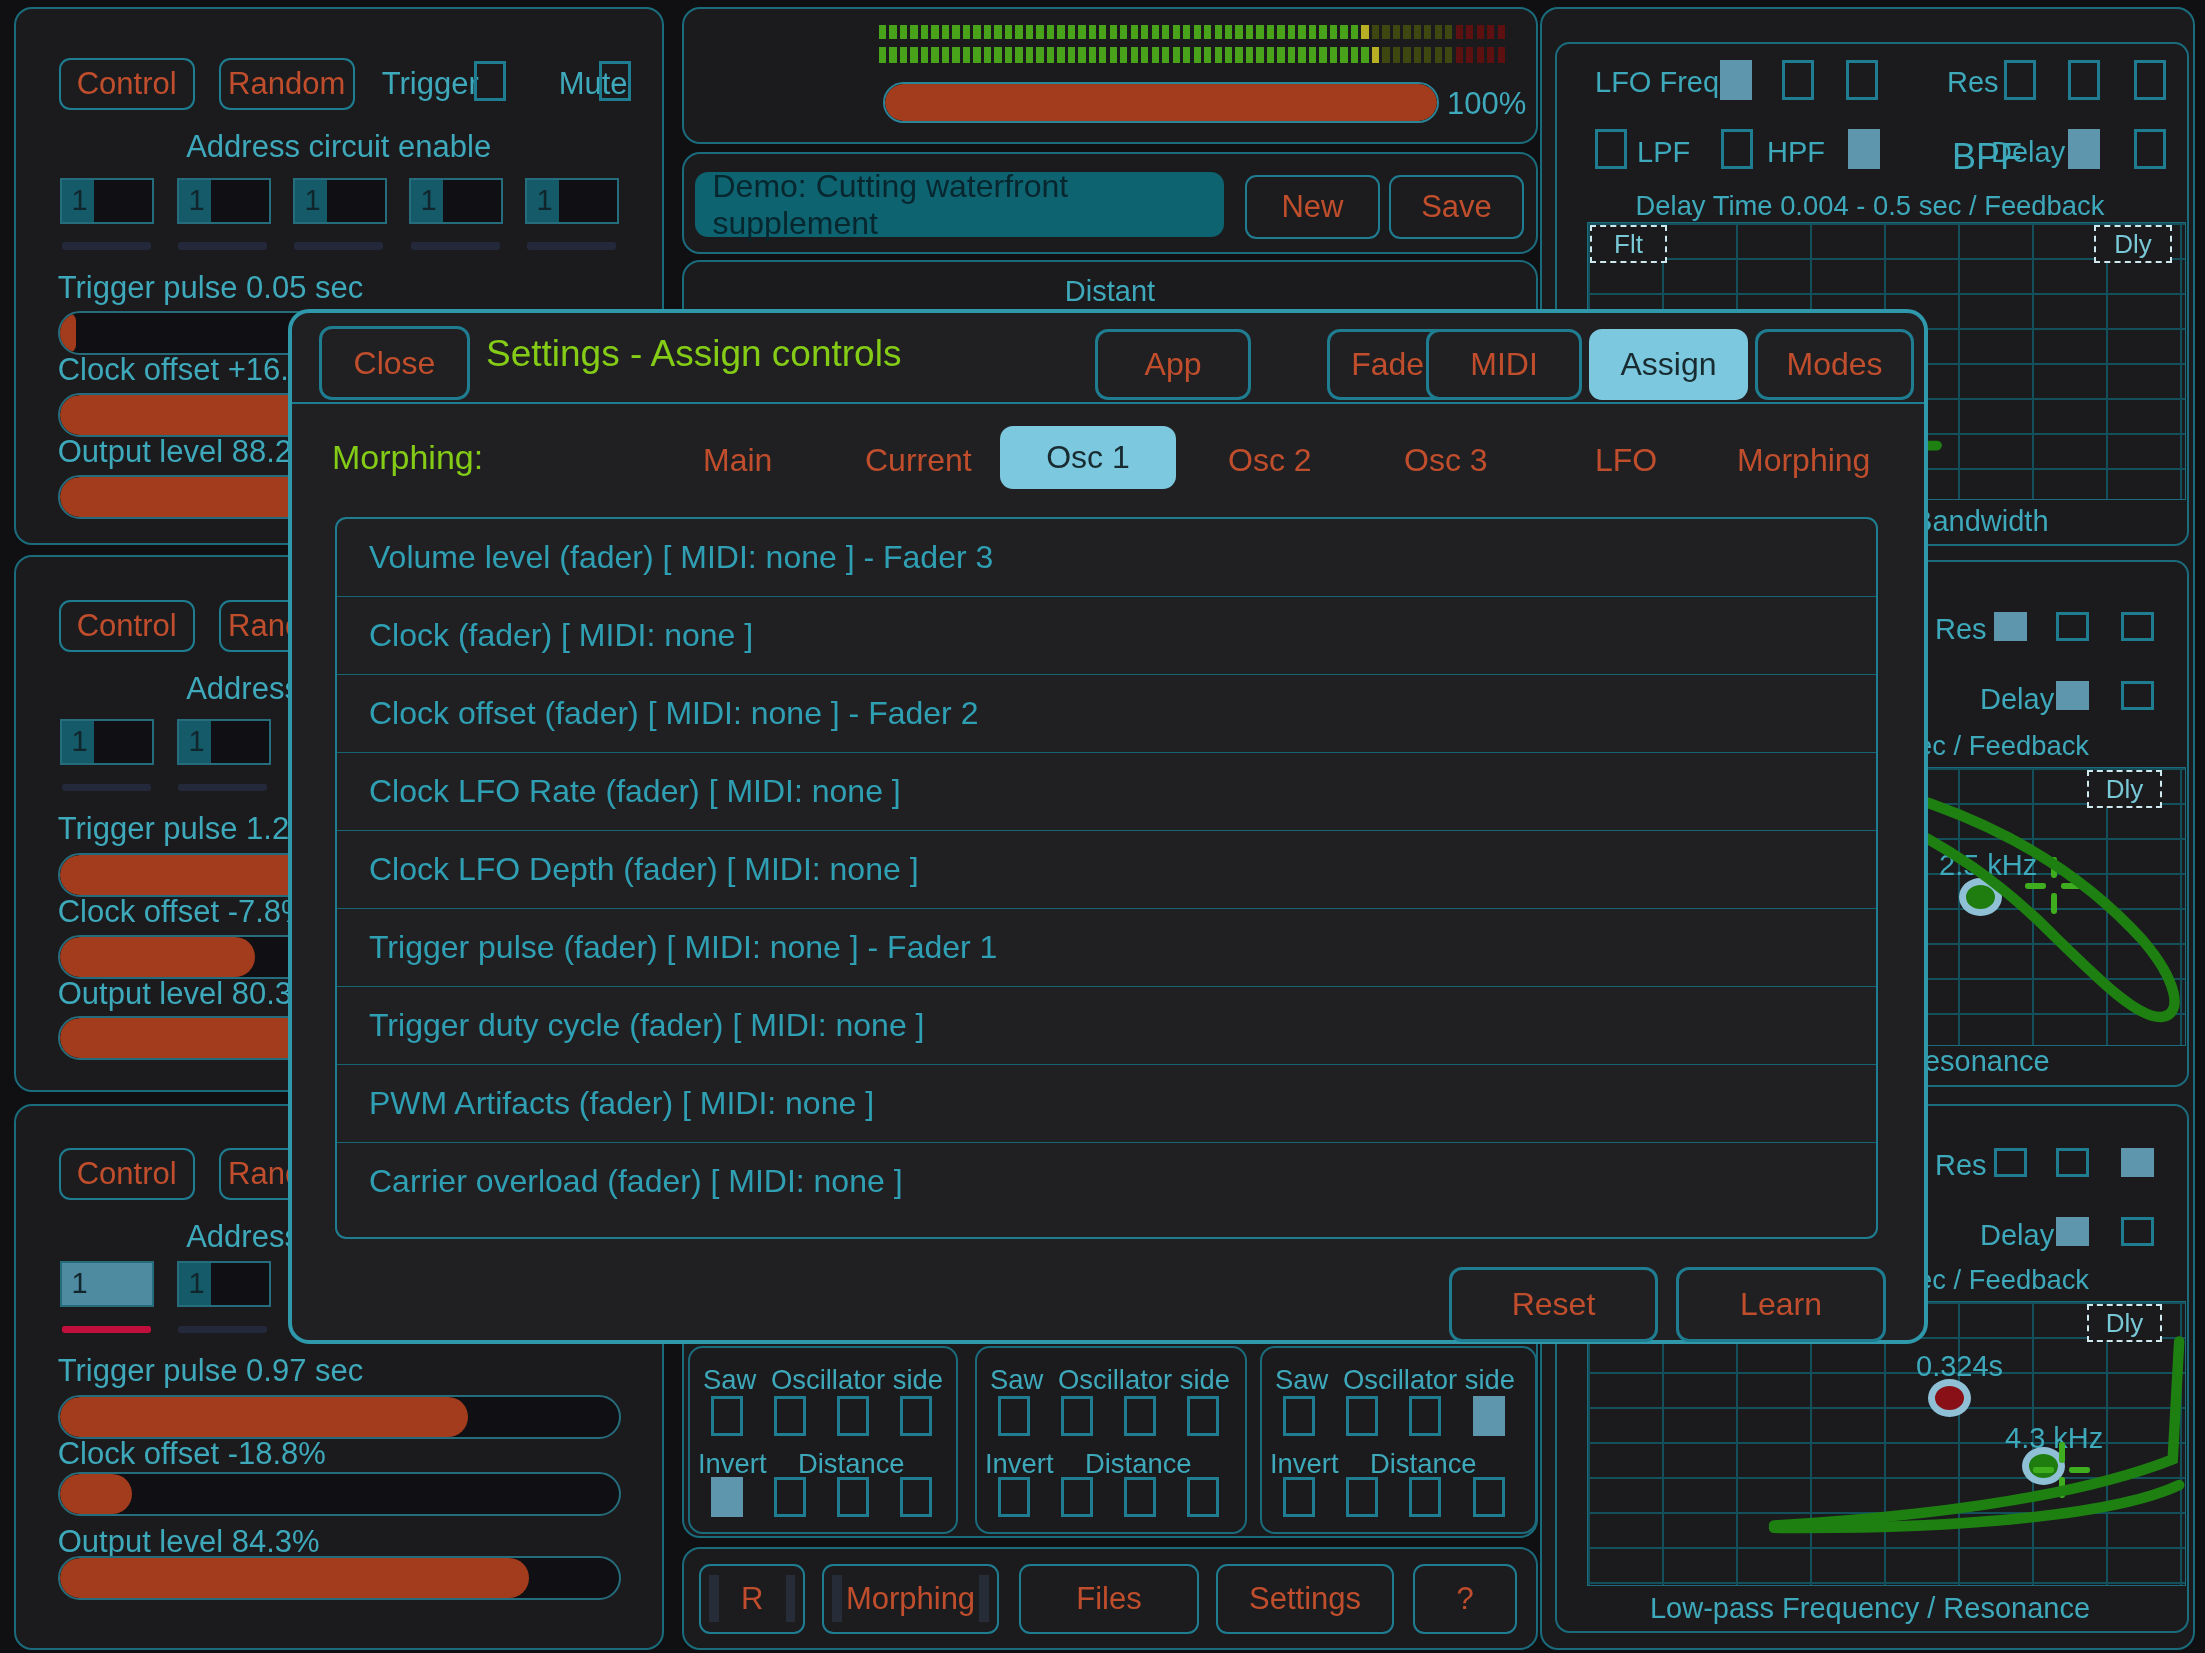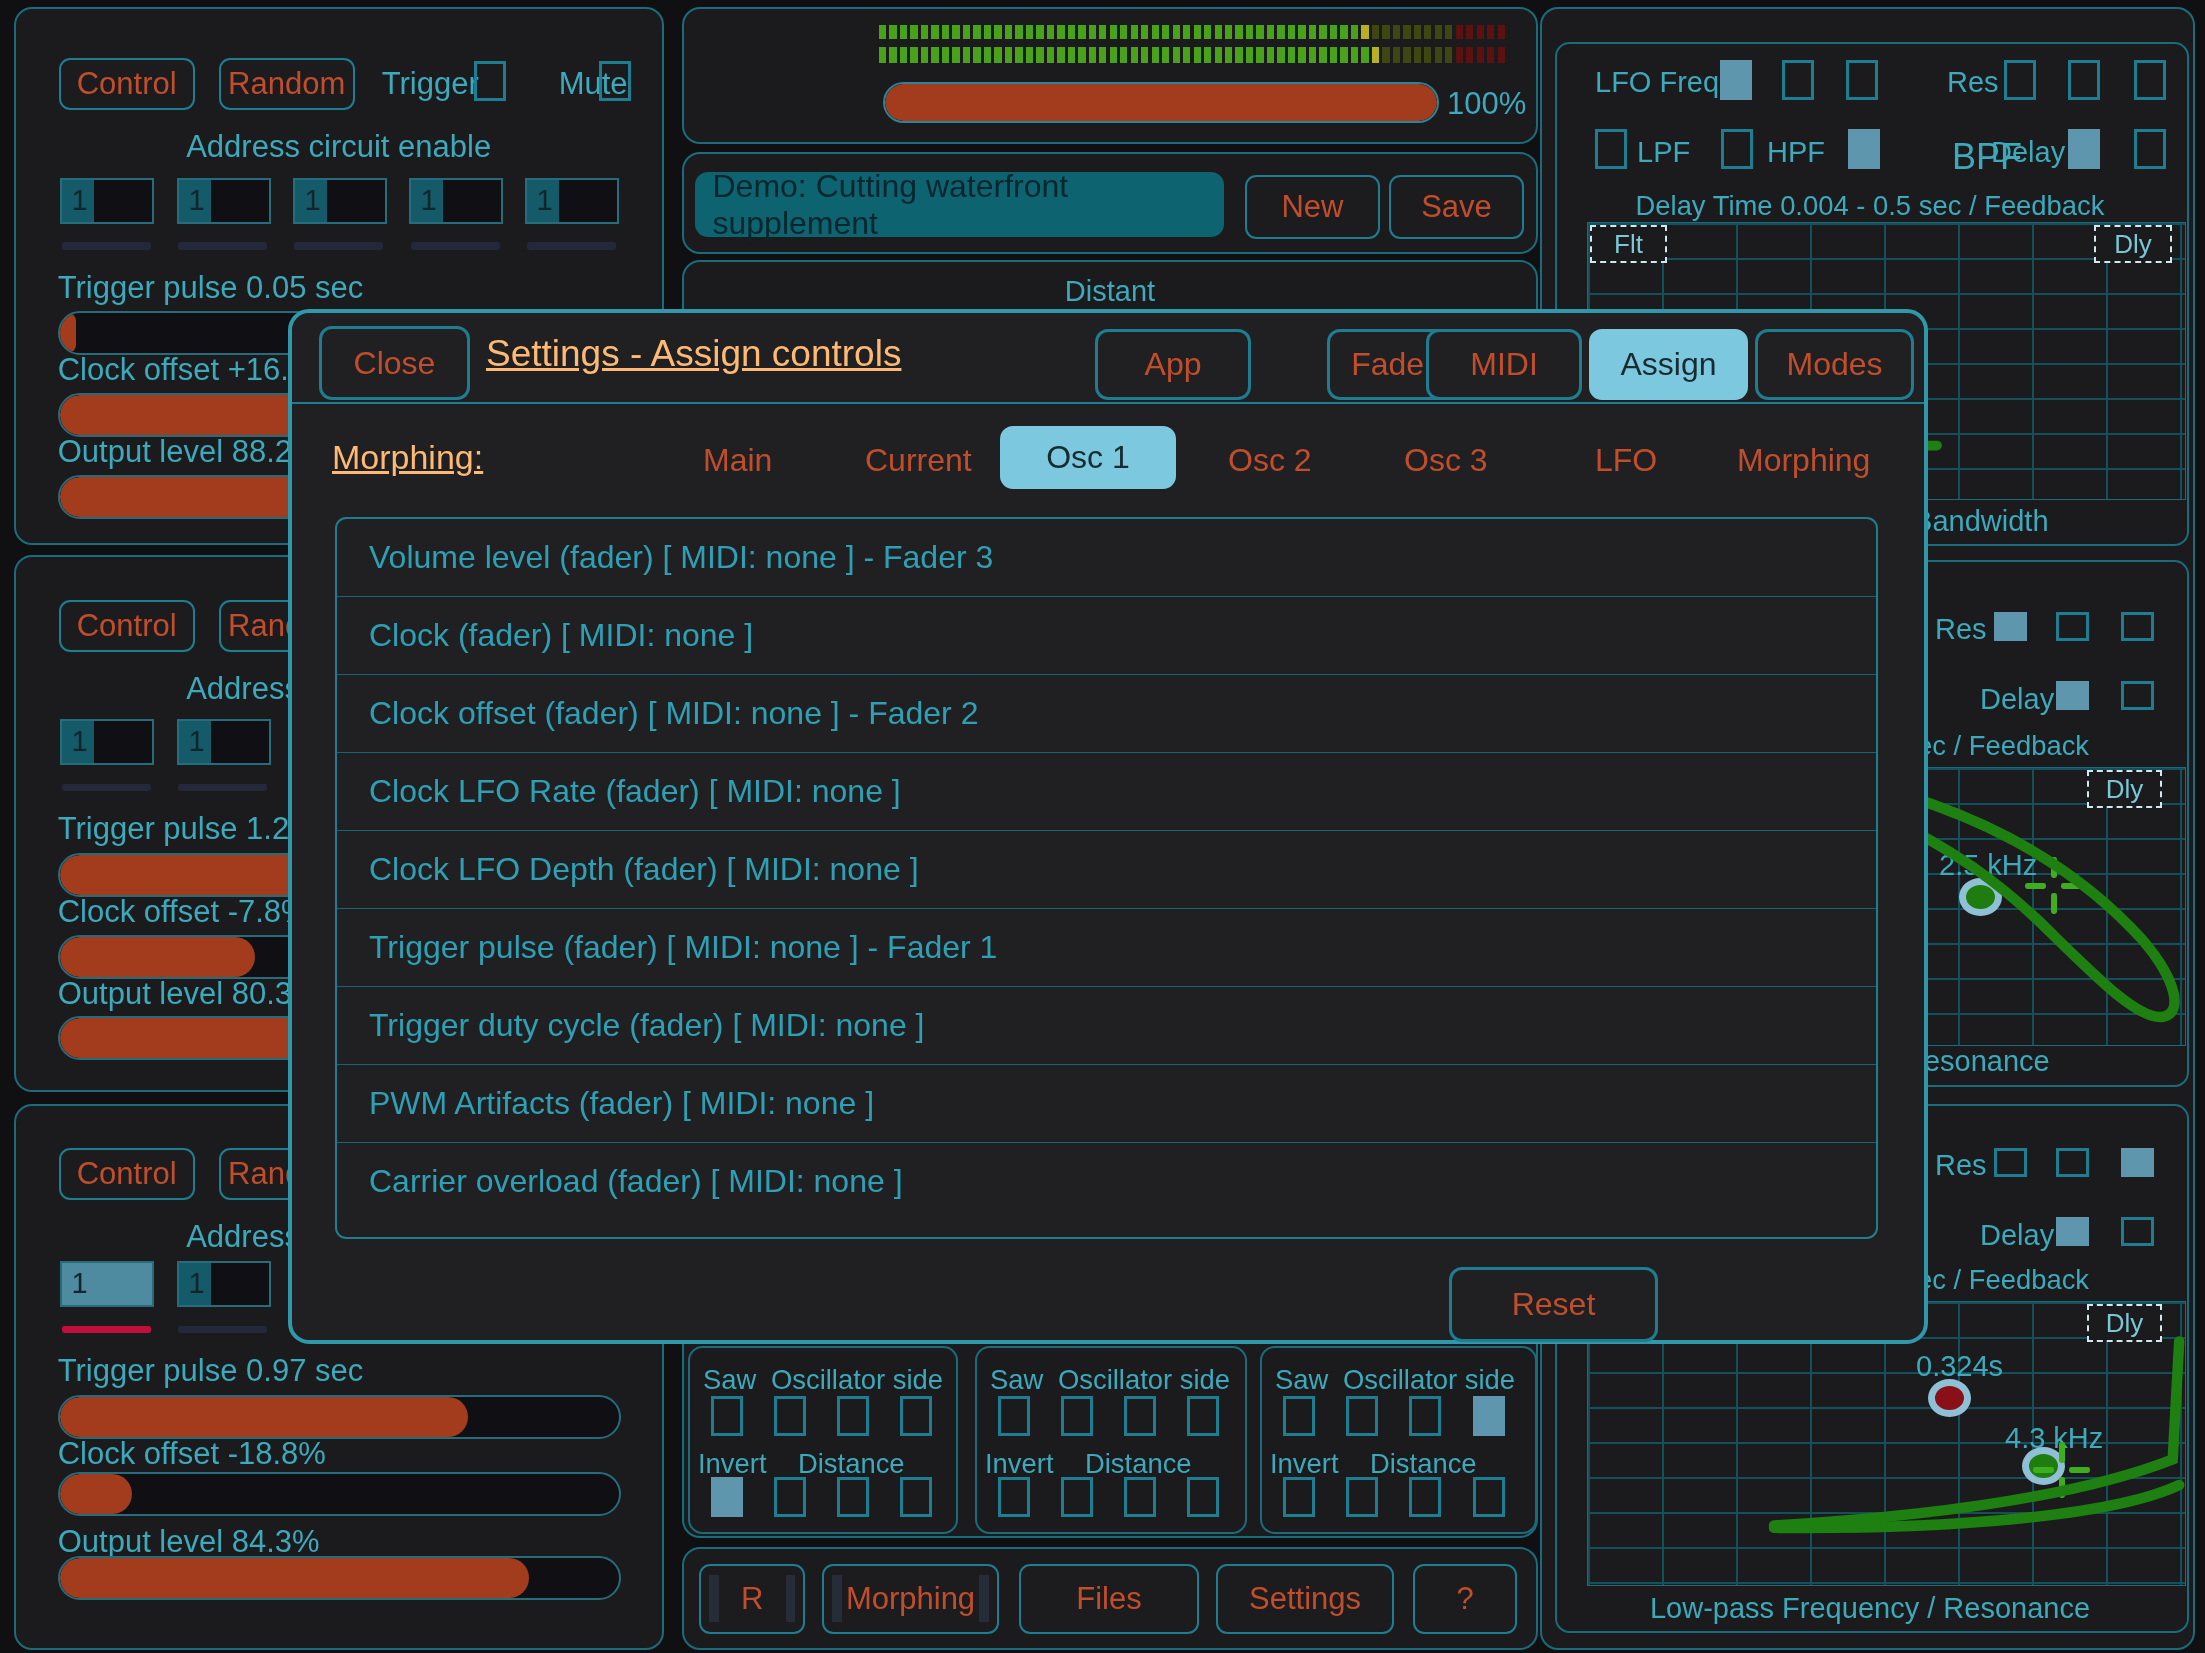--- a/index.html
+++ b/index.html
@@ -48,21 +48,21 @@
         color:#c04e2c;border:3.2px solid #1f7d91;border-radius:13px;font-size:32px;background:#202023;}
   .mbtn.active{background:#7cc8de;color:#182b31;border-color:#7cc8de;}
   .tab{position:absolute;color:#c04e2c;font-size:32px;white-space:nowrap;}
   .tab.pill{background:#7cc8de;color:#182b31;border-radius:13px;display:flex;align-items:center;
             justify-content:center;font-size:32px;}
   .list{position:absolute;left:43px;top:204px;width:1539px;height:718px;border:2.4px solid #1f7d91;
         border-radius:11.3px;overflow:hidden;}
   .lrow{height:77px;border-bottom:1.6px solid #156575;color:#2fa0b4;font-size:32px;
         display:flex;align-items:center;padding-left:32px;}
   .lrow:last-child{border-bottom:none;}
-  .titletxt{color:#fdba74;text-decoration:underline;}
+  .titletxt{color:#84cc16;}
   svg.overlay{position:absolute;left:0;top:0;z-index:5;pointer-events:none;}
 </style>
 </head>
 <body>
 
 <div class="panel" style="left:13.7px;top:7.3px;width:646px;height:534px;">
   <div class="btn" style="left:43px;top:49px;width:132px;height:48px;">Control</div>
   <div class="btn" style="left:203px;top:49px;width:132px;height:48px;">Random</div>
   <div class="lbl" style="left:366px;top:57px;">Trigger</div>
   <div class="chk" style="left:458px;top:52px;"></div>
@@ -477,14 +477,19 @@
     <div class="lrow">Clock offset (fader) [ MIDI: none ] - Fader 2</div>
     <div class="lrow">Clock LFO Rate (fader) [ MIDI: none ]</div>
     <div class="lrow">Clock LFO Depth (fader) [ MIDI: none ]</div>
     <div class="lrow">Trigger pulse (fader) [ MIDI: none ] - Fader 1</div>
     <div class="lrow">Trigger duty cycle (fader) [ MIDI: none ]</div>
     <div class="lrow">PWM Artifacts (fader) [ MIDI: none ]</div>
     <div class="lrow">Carrier overload (fader) [ MIDI: none ]</div>
   </div>
 
   <div class="mbtn" style="left:1157px;top:954px;width:203px;height:69px;">Reset</div>
+  <div class="mbtn" style="left:1384px;top:954px;width:204px;height:69px;">
+    <span class="vbar l" style="background:#2c3340;"></span>
+    <span>Learn</span>
+    <span class="vbar r" style="background:#2c3340;"></span>
+  </div>
 </div>
 
 
 </body></html>

